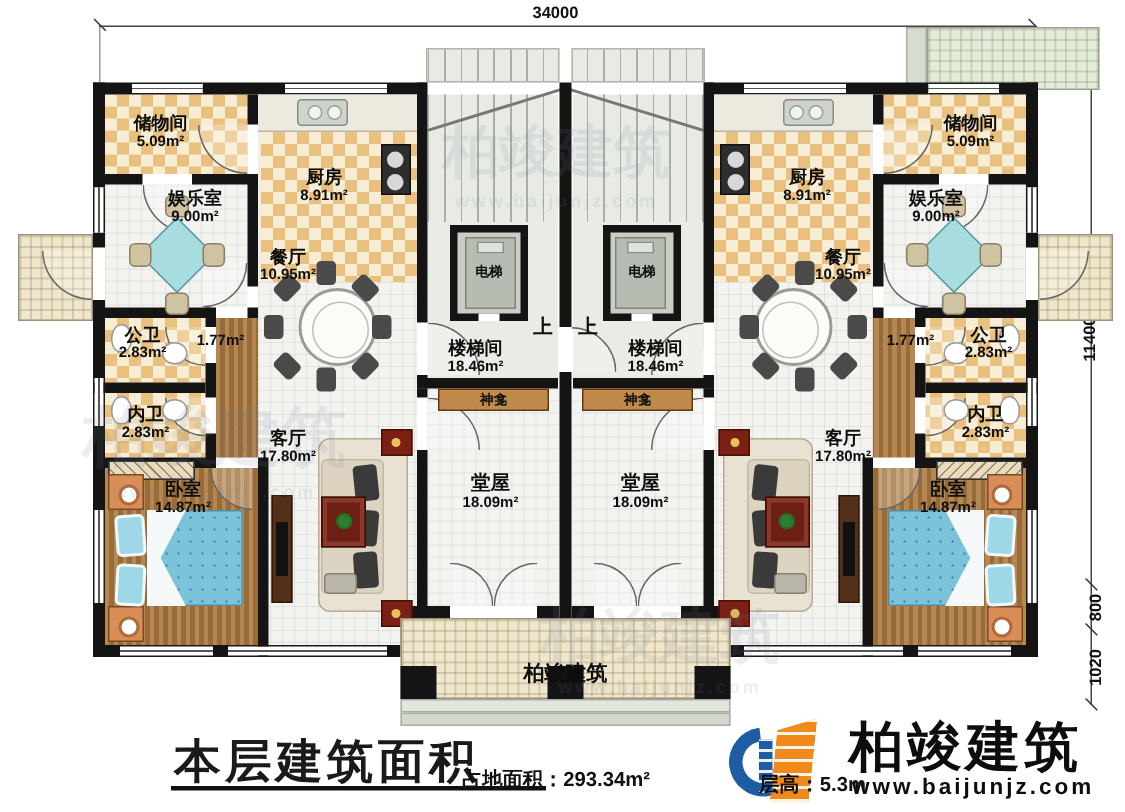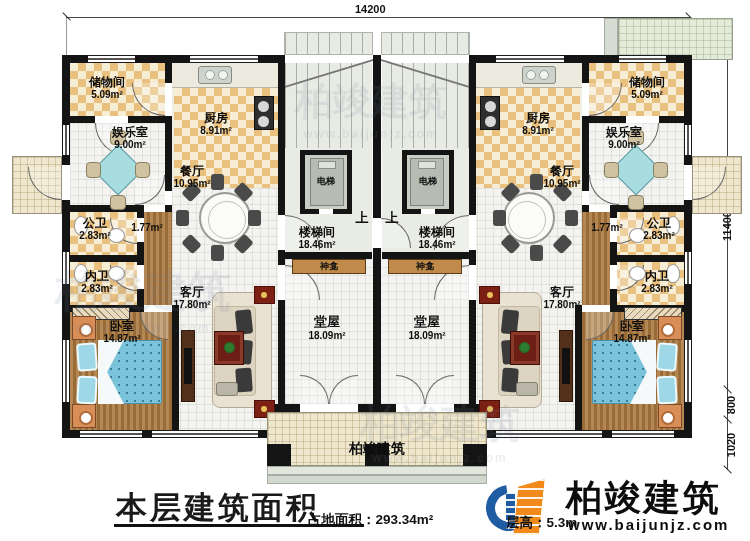--- a/index.html
+++ b/index.html
@@ -40,21 +40,21 @@
 </head>
 <body>
 
 <div class="canvas plan">
 
   <i class="ext" style="left:66px;top:17px;width:1px;height:38px"></i>
   <i class="ext" style="left:690px;top:17px;width:1px;height:38px"></i>
   <i class="dl" style="left:66px;top:17px;width:624px;height:1px"></i>
   <i class="tick" style="left:61px;top:16px"></i>
   <i class="tick" style="left:684px;top:16px"></i>
-  <div class="dimtxt" style="left:355px;top:3px">14200</div>
+  <div class="dimtxt" style="left:355px;top:3px">34000</div>
 
   <i class="dl" style="left:727px;top:55px;width:1px;height:415px"></i>
   <i class="ext" style="left:696px;top:55px;width:34px;height:1px"></i>
   <i class="tick" style="left:722px;top:54px"></i>
   <i class="tick" style="left:722px;top:389px"></i>
   <i class="tick" style="left:722px;top:419px"></i>
   <i class="tick" style="left:722px;top:469px"></i>
   <div class="dimtxt" style="left:712px;top:220px;transform:rotate(-90deg);transform-origin:center">11400</div>
   <div class="dimtxt" style="left:722px;top:399px;transform:rotate(-90deg);transform-origin:center">800</div>
   <div class="dimtxt" style="left:719px;top:439px;transform:rotate(-90deg);transform-origin:center">1020</div>

